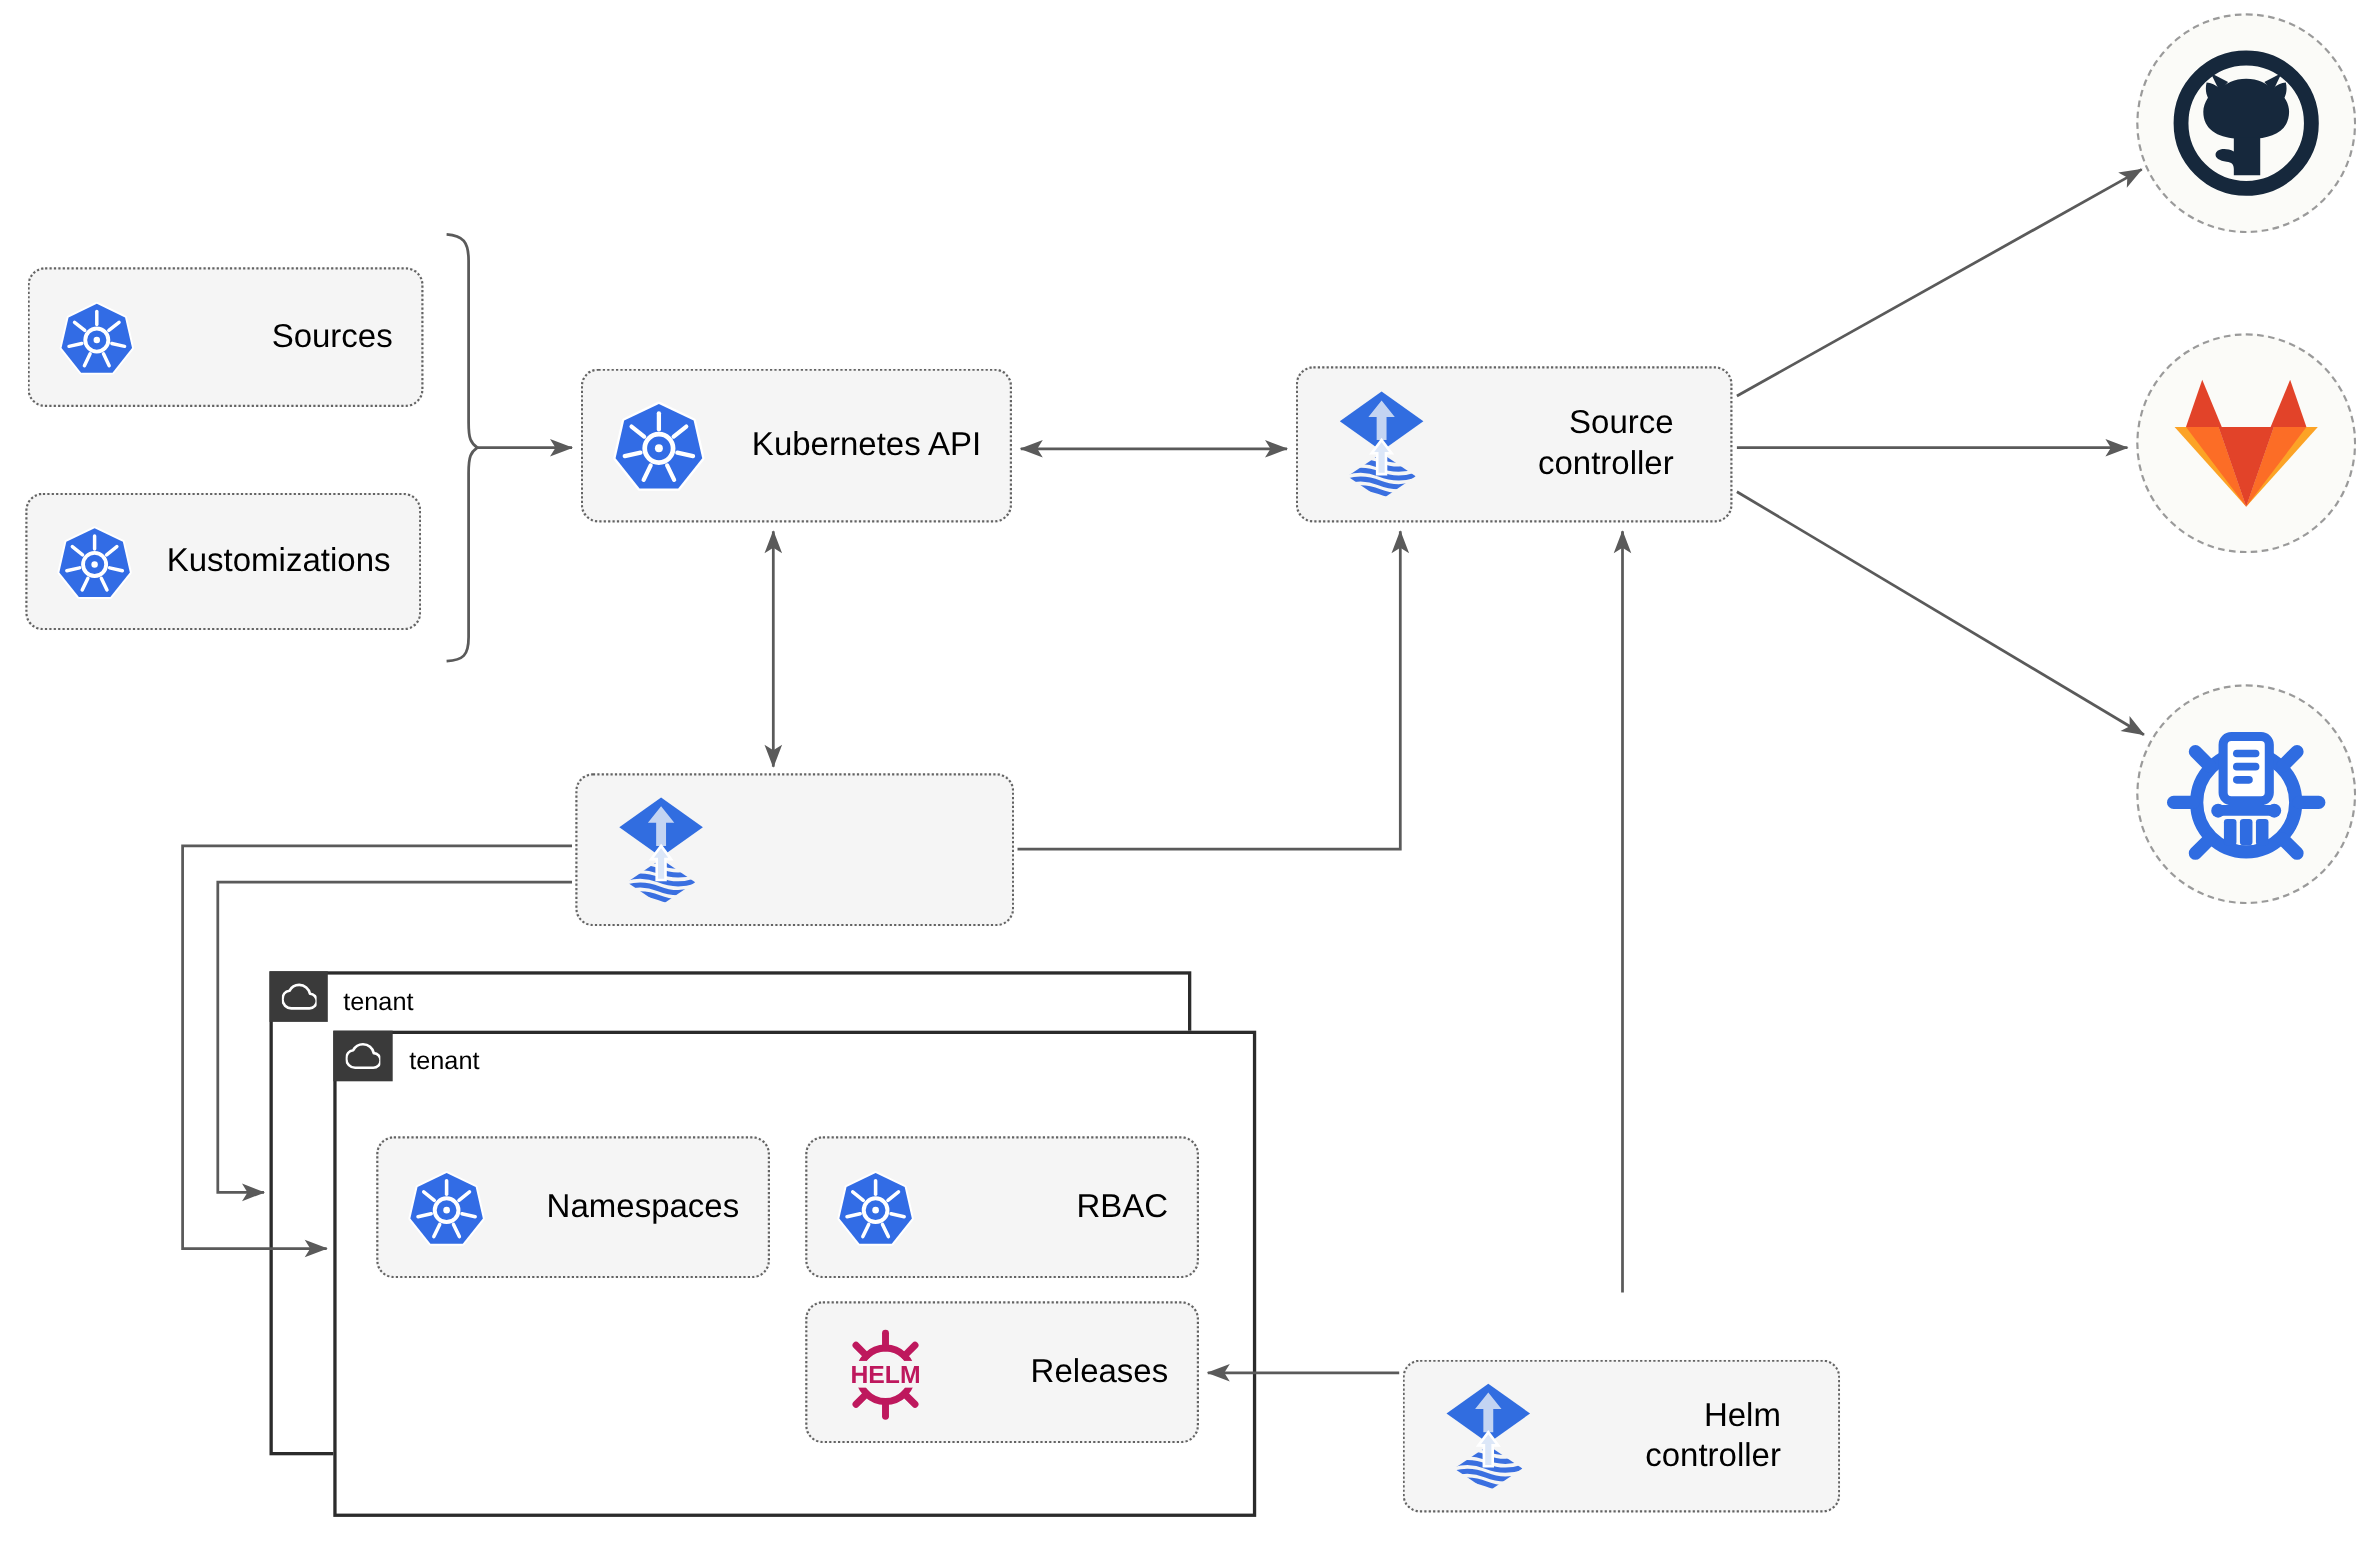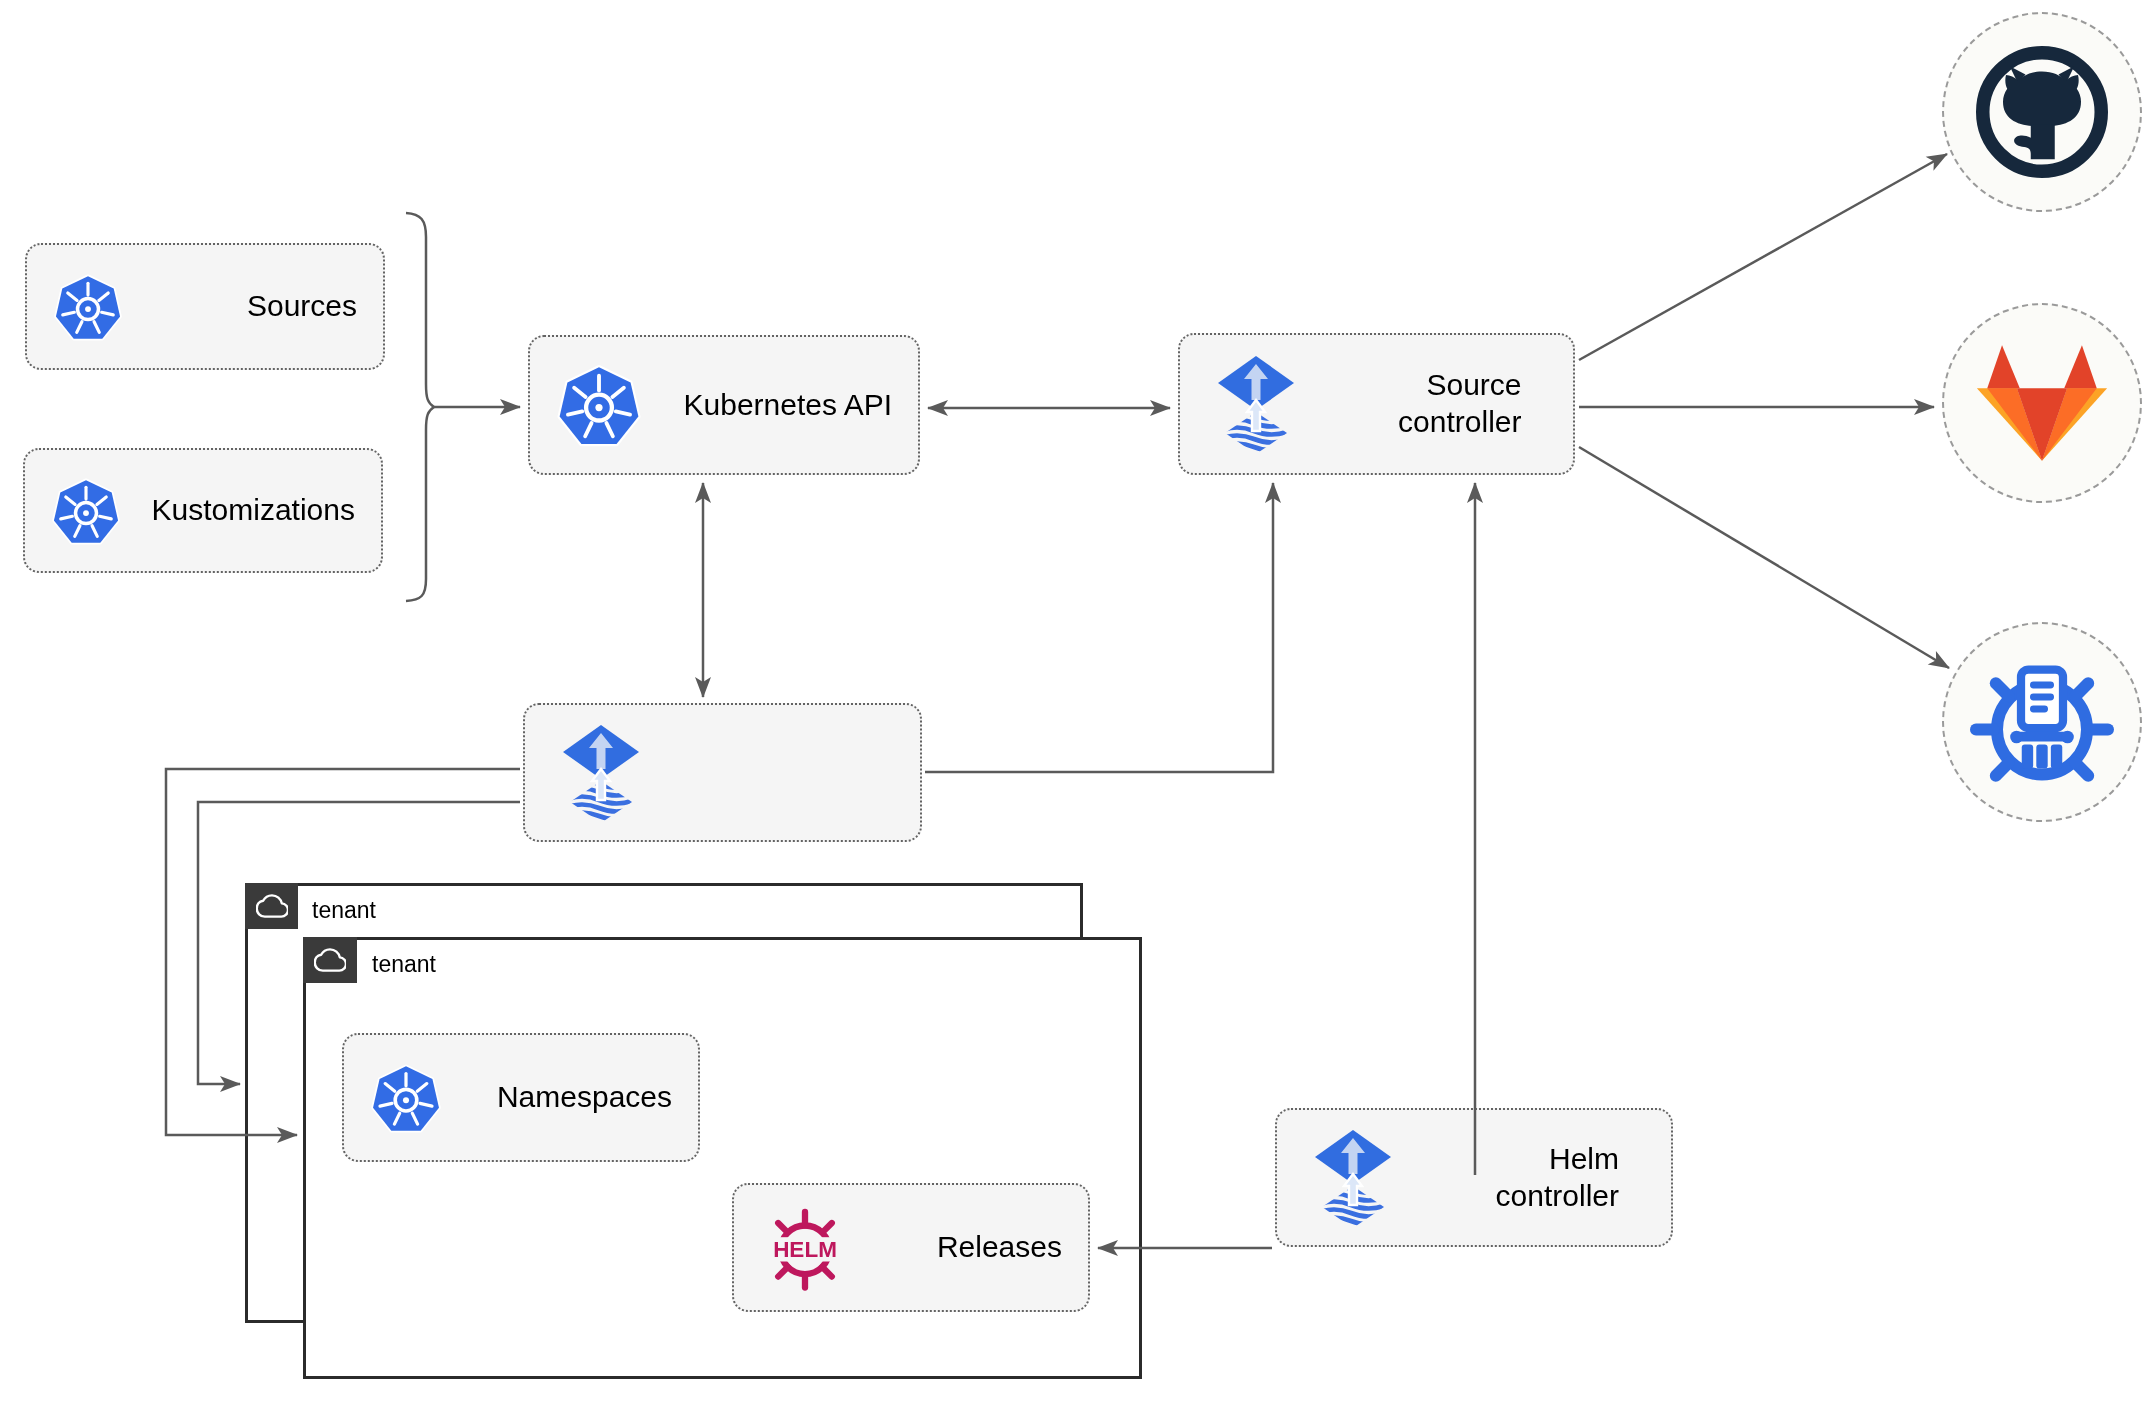--- a/index.html
+++ b/index.html
@@ -163,38 +163,46 @@
   </div>
 
   <div class="node" style="left:523px;top:703px;width:399px;height:139px;">
     <span class="ic">
       <svg width="100" height="110" viewBox="0 0 100 100">
           <use href="#icon-flux"></use>
         </svg>
       </span>
   </div>
 
-  <div class="node" style="left:1275px;top:1108px;width:398px;height:139px;">
+  <div class="node" style="left:1275px;top:1236px;width:398px;height:139px;">
     <span class="ic">
       <svg width="100" height="110" viewBox="0 0 100 100">
           <use href="#icon-flux"></use>
         </svg>
       </span>
     <span class="lbl two-line">Helm controller</span>
   </div>
 
   <div class="node" style="left:342px;top:1033px;width:358px;height:129px;">
     <span class="ic">
       <svg width="72" height="72">
           <use href="#icon-kubernetes"></use>
         </svg>
       </span>
     <span class="lbl">Namespaces</span>
   </div>
 
+  <div class="node" style="left:732px;top:1033px;width:358px;height:129px;">
+    <span class="ic">
+      <svg width="72" height="72">
+          <use href="#icon-kubernetes"></use>
+        </svg>
+      </span>
+    <span class="lbl">RBAC</span>
+  </div>
 
 
   <div class="node" style="left:732px;top:1183px;width:358px;height:129px;">
     <span class="ic" style="color:#be185d;">
       <svg width="90" height="90" viewBox="0 0 100 100">
         <circle cx="50" cy="52" r="27" fill="none" stroke="currentColor" stroke-width="7"></circle>
         <g stroke="currentColor" stroke-width="7" stroke-linecap="round">
           <line x1="50" y1="25" x2="50" y2="10"></line>
           <line x1="69.1" y1="32.9" x2="79.8" y2="22.2"></line>
           <line x1="30.9" y1="32.9" x2="20.2" y2="22.2"></line>

